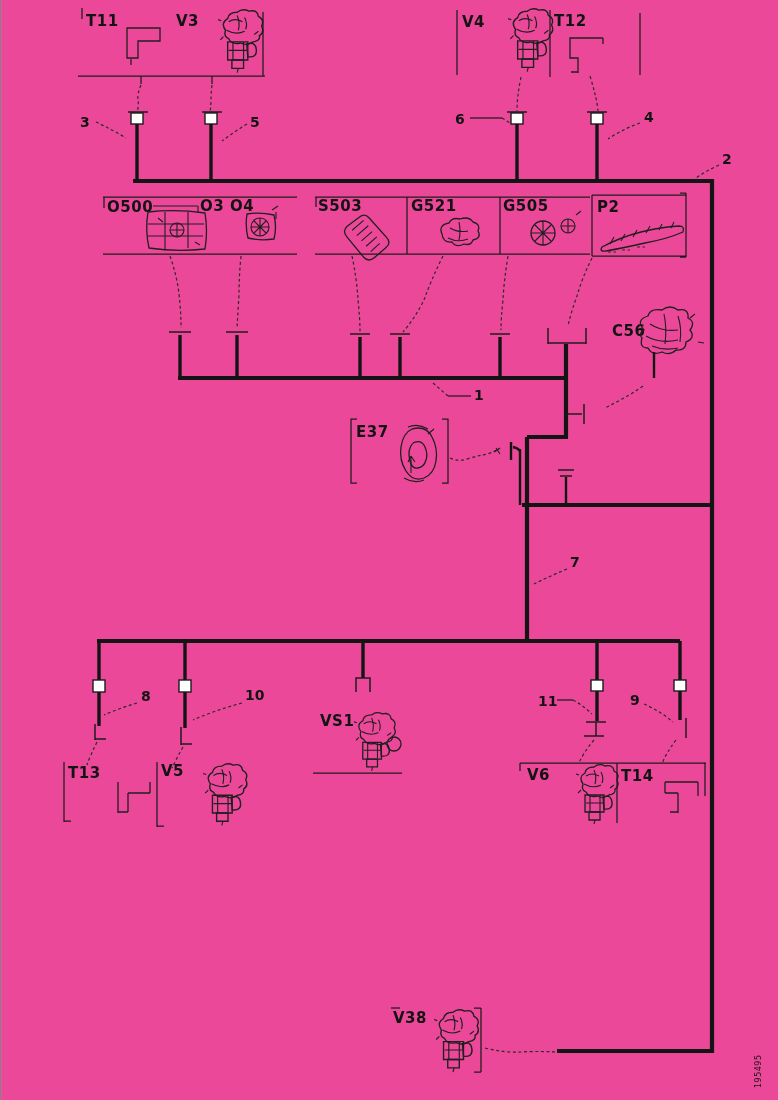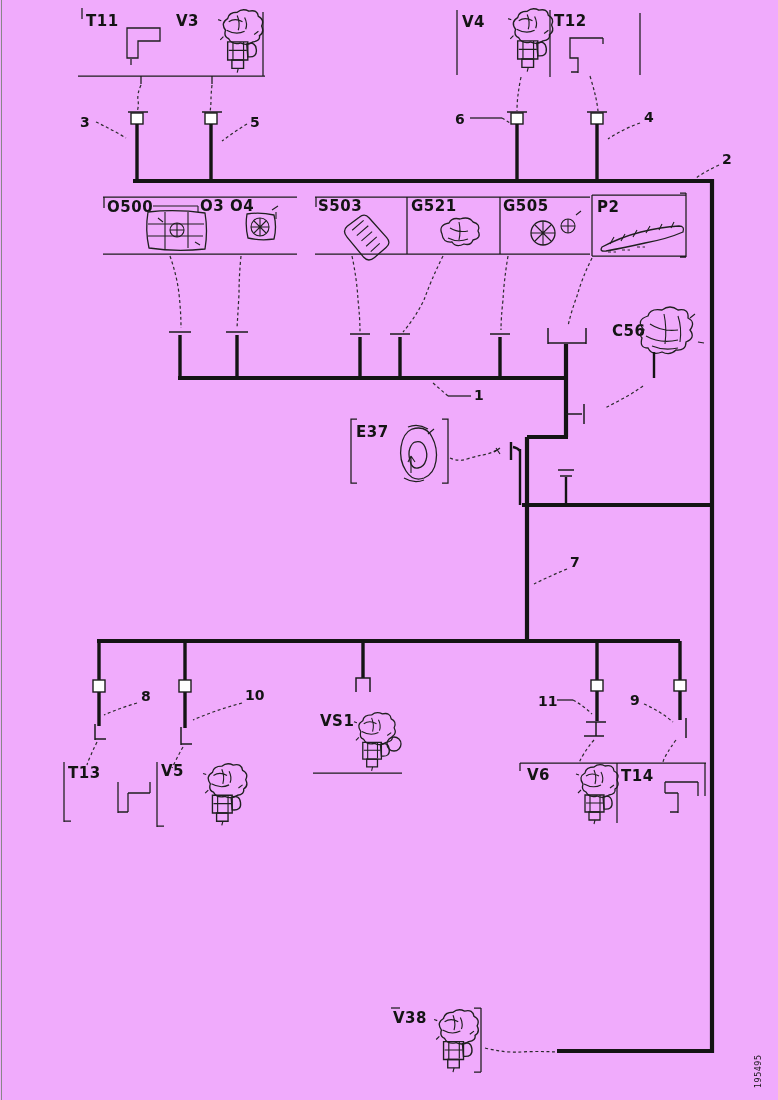--- a/index.html
+++ b/index.html
@@ -1,16 +1,16 @@
 <!DOCTYPE html>
 <html><head>
 <meta charset="utf-8">
 <style>
   html,body{margin:0;padding:0;background:#fff;}
-  .stage{position:relative;width:778px;height:1100px;background:#f0abfc;overflow:hidden;
+  .stage{position:relative;width:778px;height:1100px;background:#ec4899;overflow:hidden;
          font-family:"DejaVu Sans",sans-serif;}
   svg{position:absolute;left:0;top:0;}
   text{fill:#141414;font-family:"DejaVu Sans","Liberation Sans",sans-serif;font-weight:600;}
   .lbl{font-size:15px;letter-spacing:0.5px;}
   .num{font-size:14px;}
   .doc{font-size:8px;font-weight:400;letter-spacing:0.5px;}
   .wire{stroke:#141414;stroke-width:4.2;fill:none;stroke-linecap:butt;}
   .wire2{stroke:#141414;stroke-width:3.4;fill:none;}
   .wire3{stroke:#141414;stroke-width:2.4;fill:none;}
   .thin{stroke:#1c1c1c;stroke-width:1.25;fill:none;}

